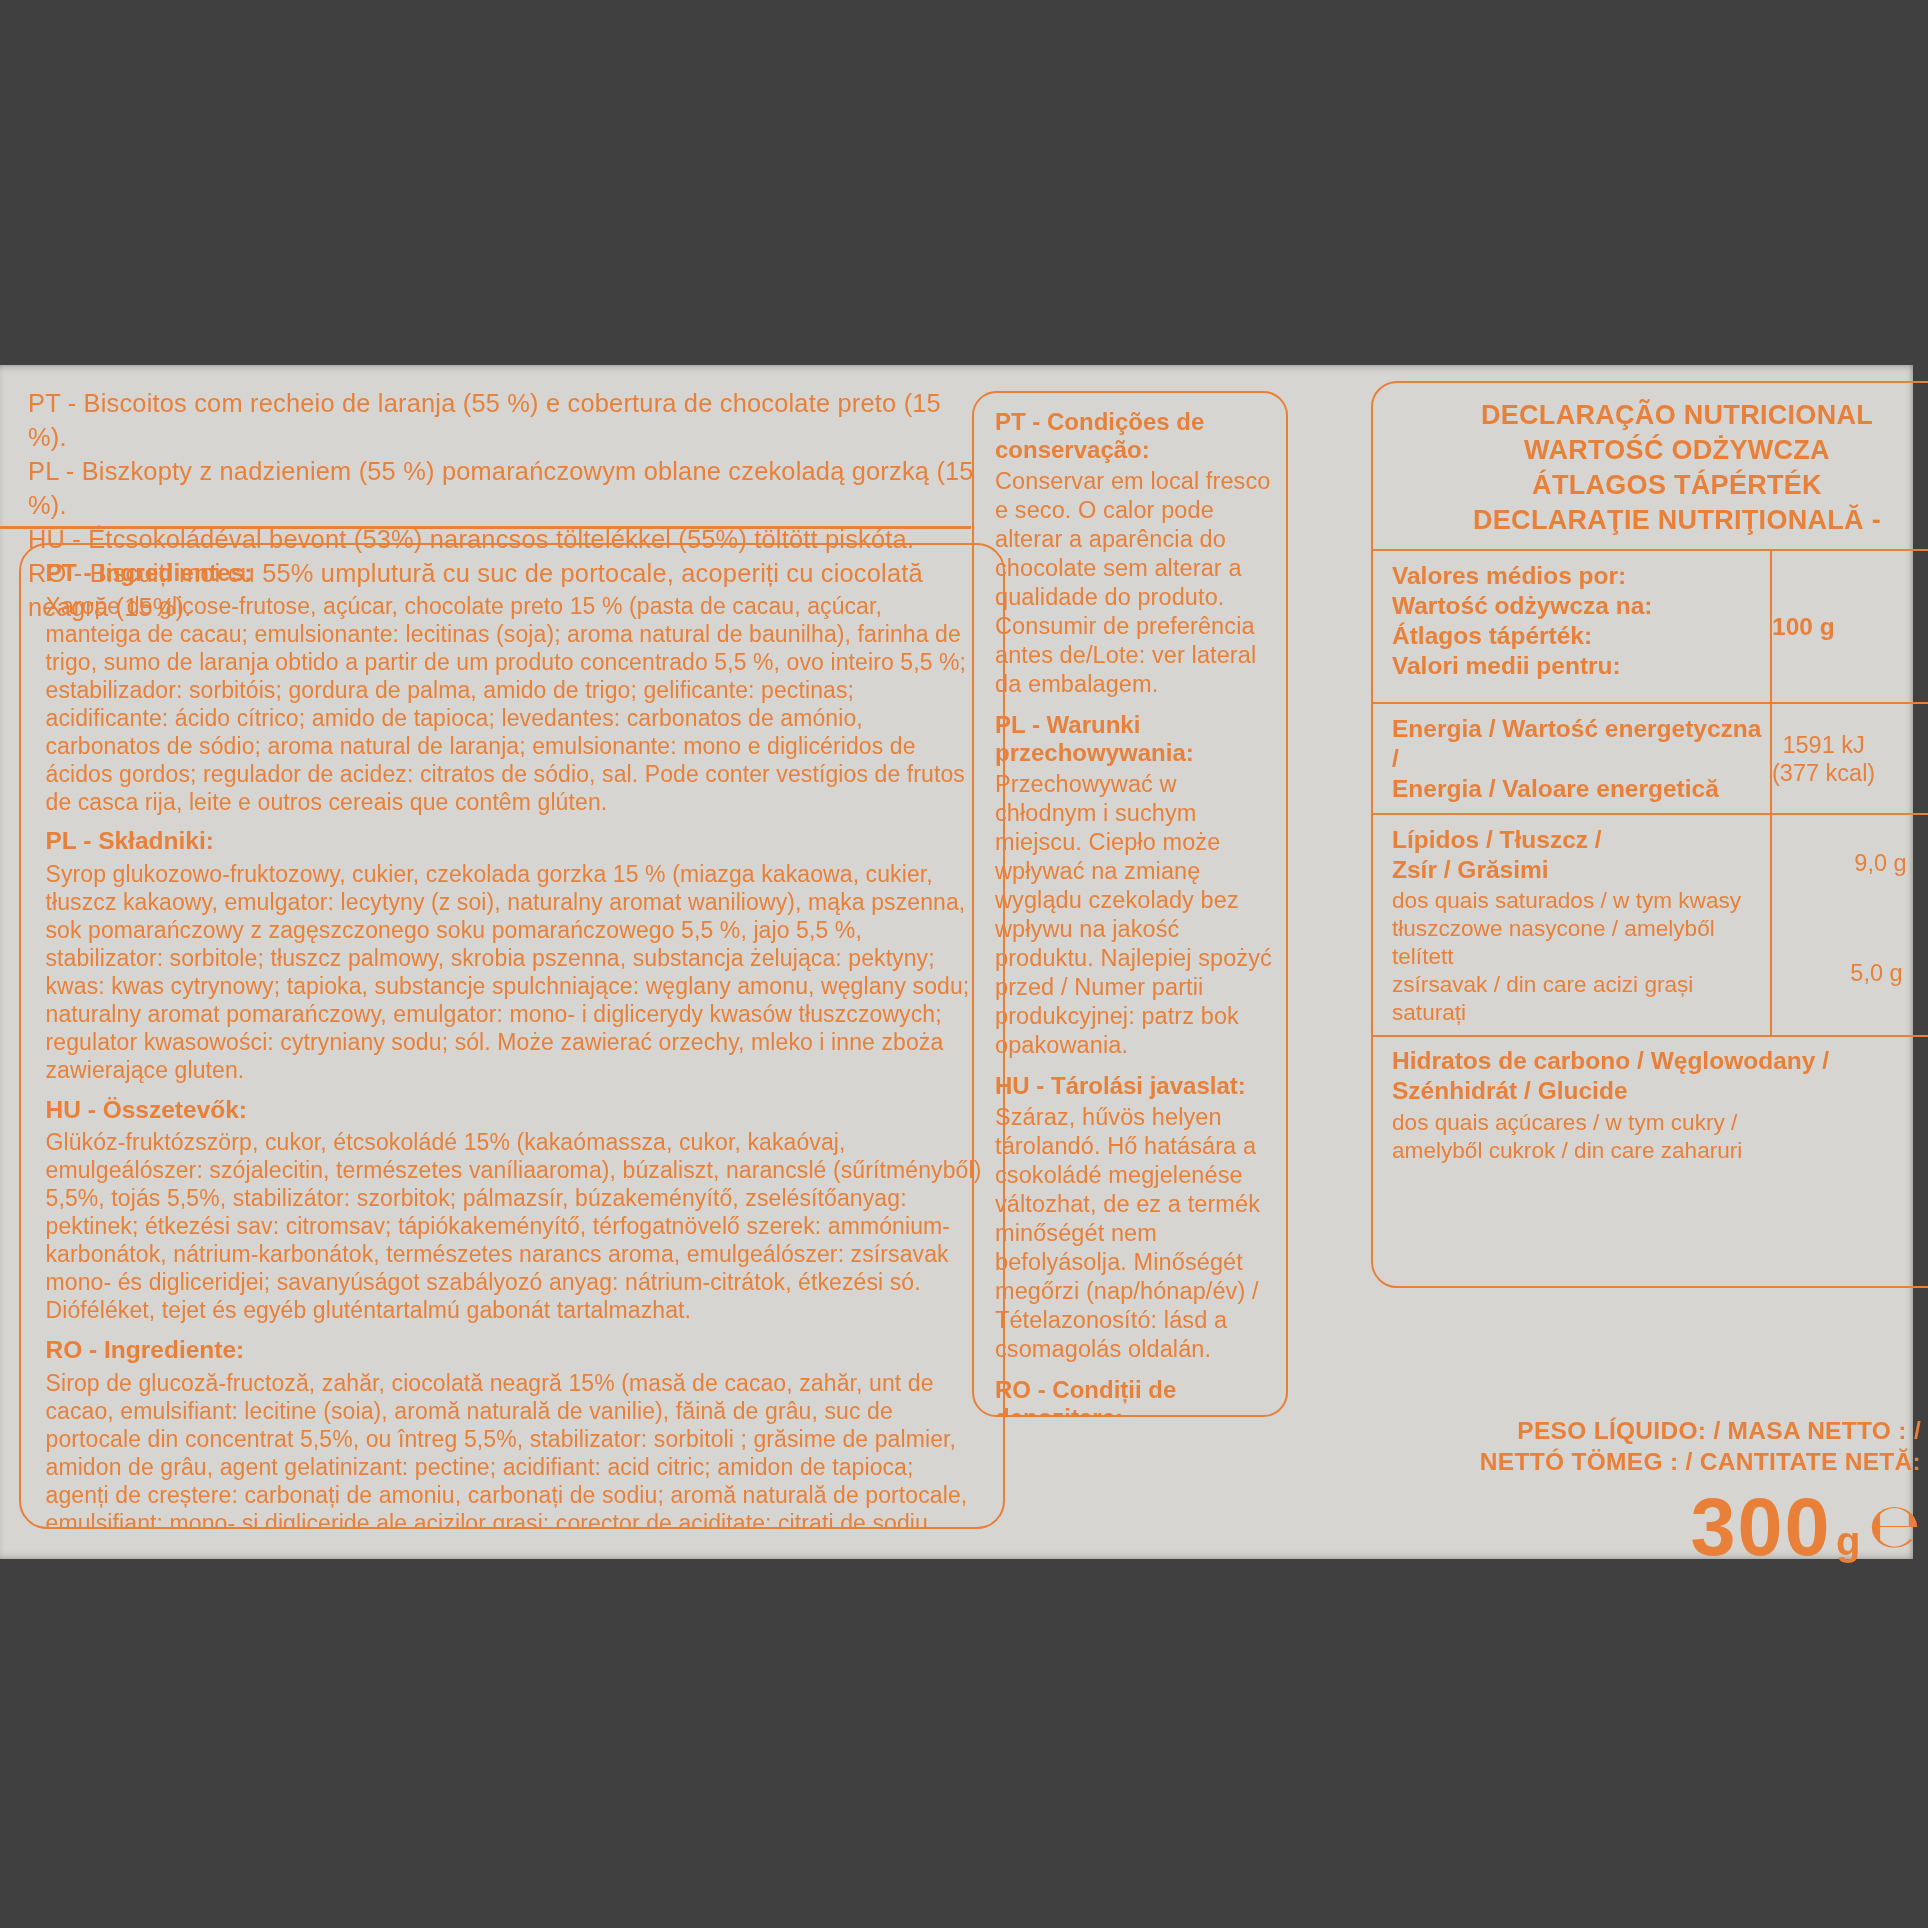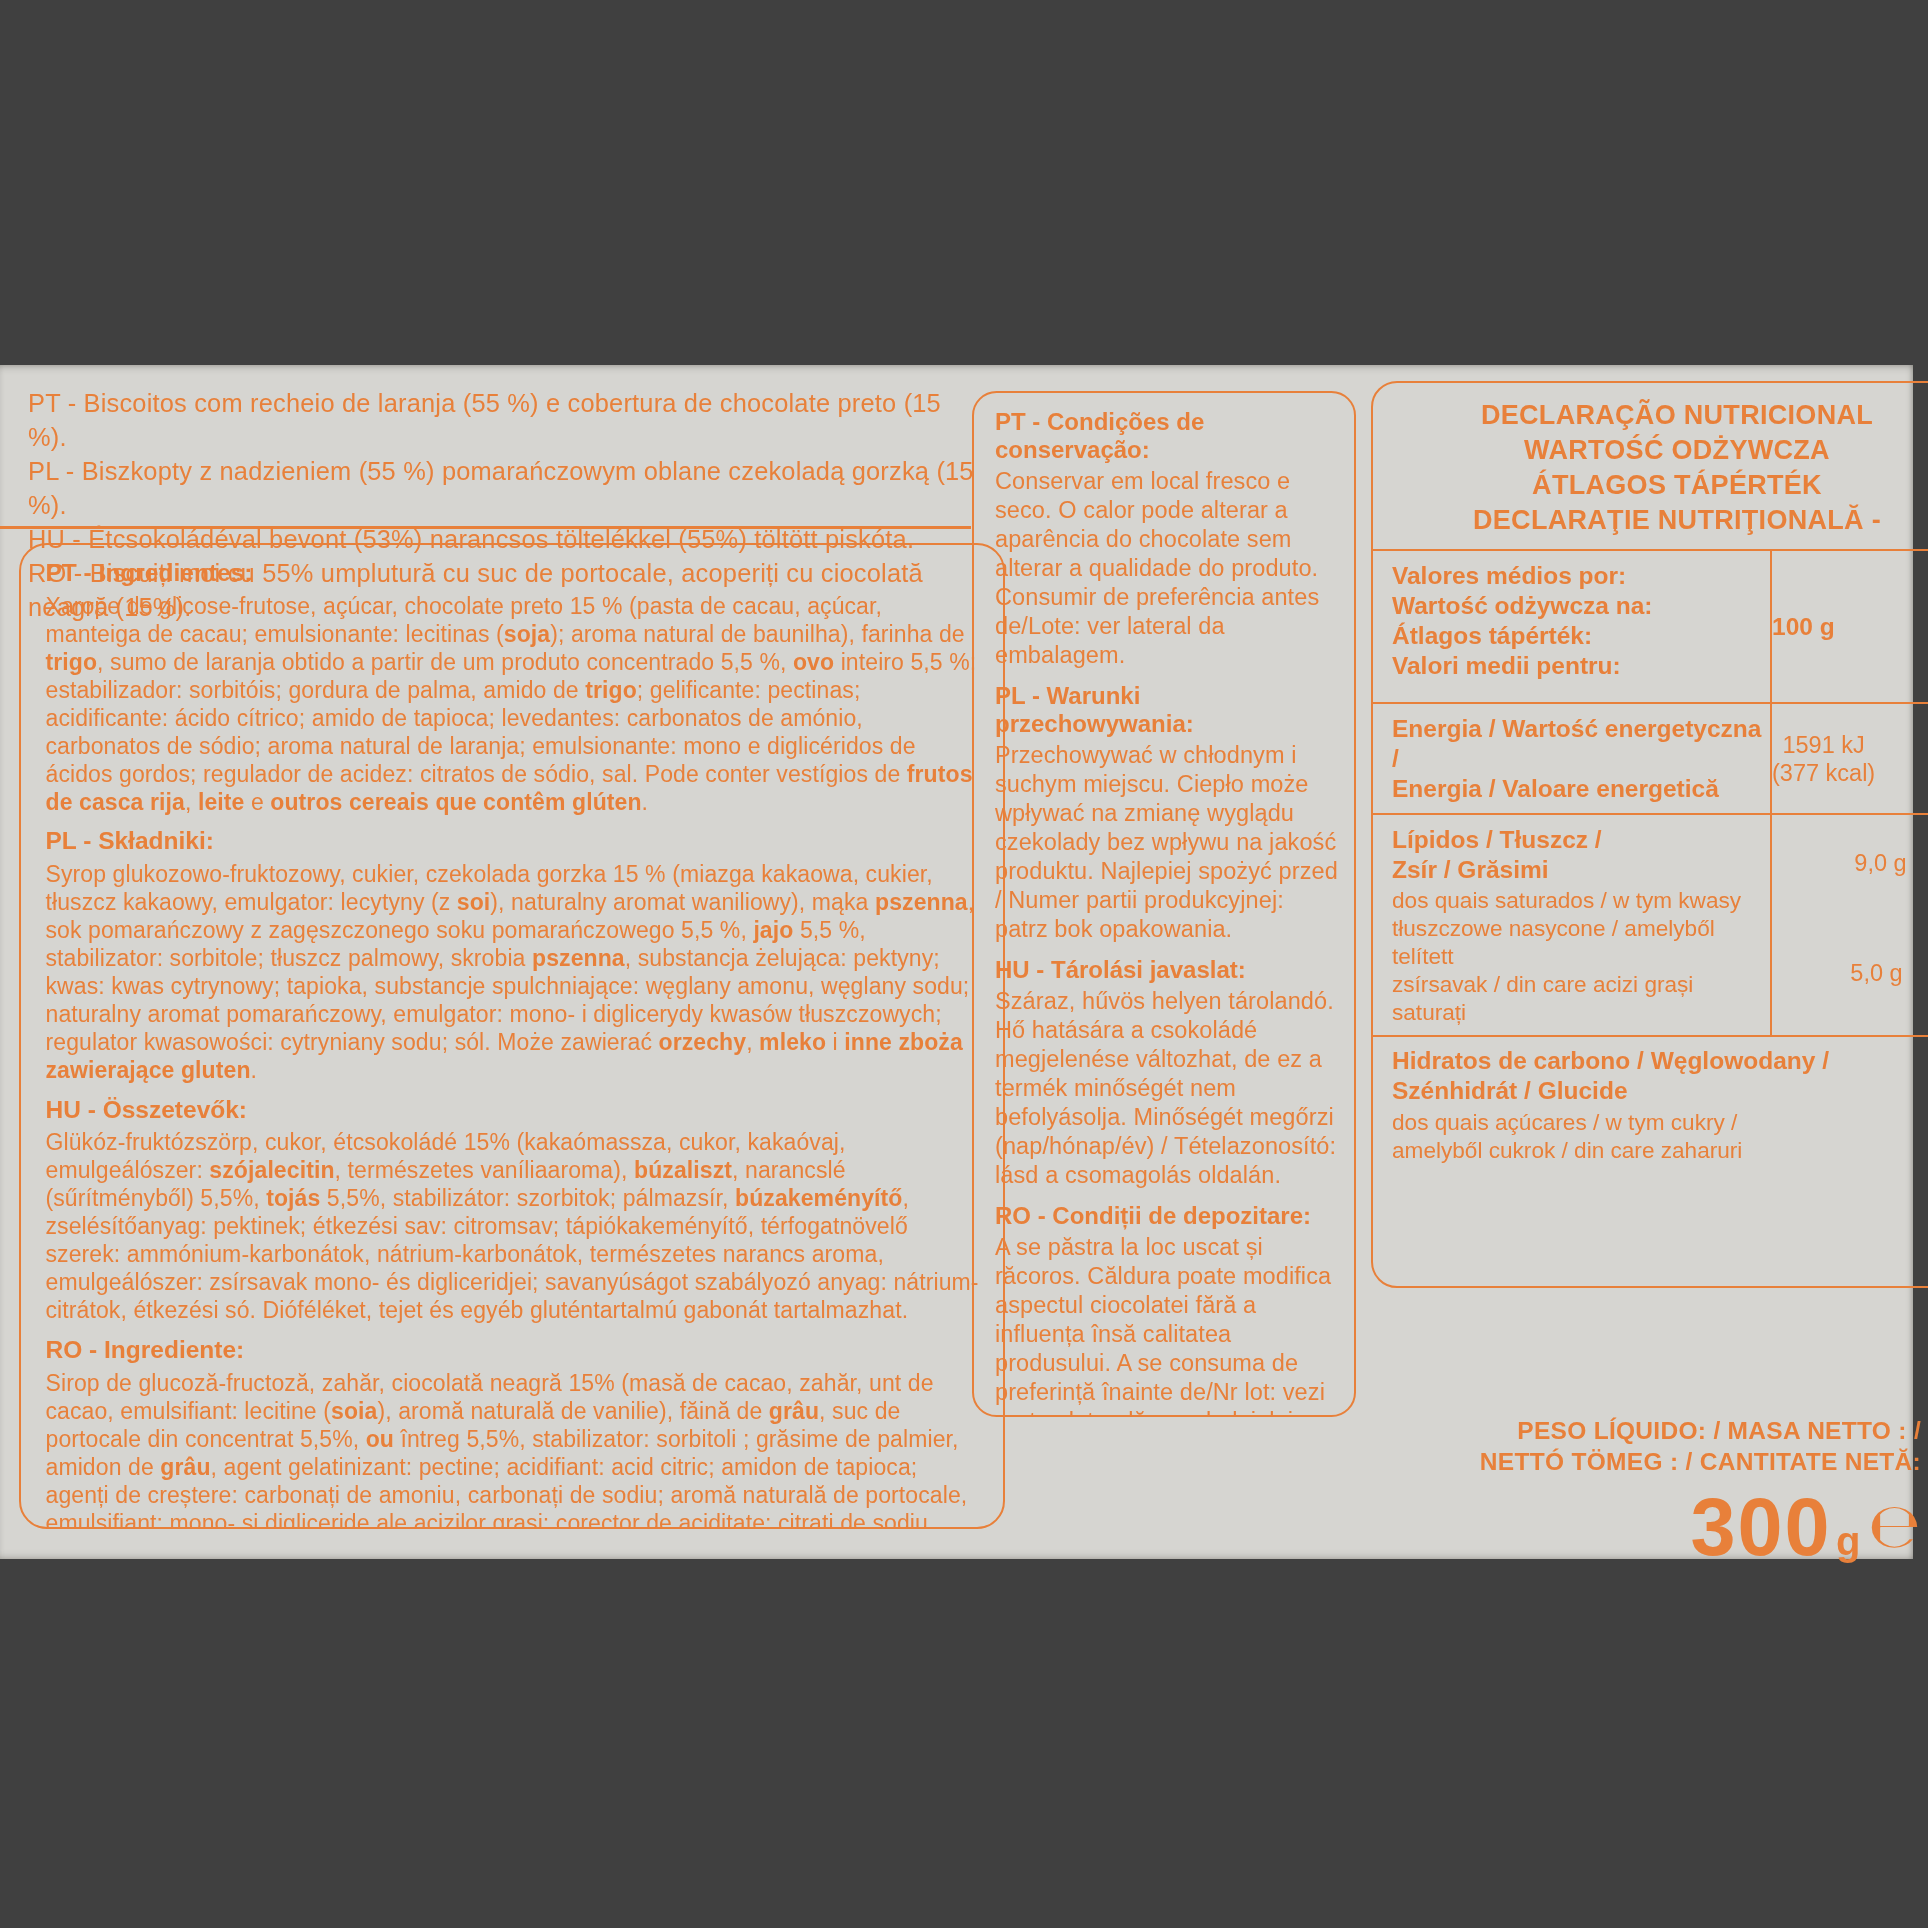--- a/index.html
+++ b/index.html
@@ -11,24 +11,24 @@
   
   .product-desc{position:absolute;left:28px;top:386px;width:946px;font-size:25.4px;line-height:34px;letter-spacing:0.2px;}
   .rule{position:absolute;left:0;top:526px;width:971px;height:2.8px;background:#e8803a;}
 
   
   .ing-box{position:absolute;left:19px;top:543px;width:986px;height:986px;border:2.8px solid #e8803a;
         border-radius:28px;box-sizing:border-box;padding:11.3px 21px 7.5px 24.5px;overflow:hidden;}
   .sec-heading{font-weight:bold;font-size:24.5px;line-height:30px;margin:10.4px 0 3.8px 0;}
   .ing-box .sec-heading:first-child{margin-top:1.9px;}
   .sec-body{font-size:23px;line-height:28px;letter-spacing:0.1px;}
-  .sec-body b{font-weight:bold;}
+  .sec-body b{font-weight:normal;}
 
   
-  .storage-box{position:absolute;left:972px;top:391px;width:384px;height:1026px;border:2.8px solid #e8803a;
+  .storage-box{position:absolute;left:972px;top:391px;width:316px;height:1026px;border:2.8px solid #e8803a;
         border-radius:24.5px;box-sizing:border-box;padding:13px 11.3px 0 21px;overflow:hidden;}
   .storage-box .sec-heading{font-size:24px;line-height:28px;margin:12.2px 0 2.8px 0;}
   .storage-box .sec-heading:first-child{margin-top:1.9px;}
   .storage-box .sec-body{font-size:23.5px;line-height:29px;}
 
   
   .nutri-box{position:absolute;left:1371px;top:381px;width:612px;height:907px;border:2.8px solid #e8803a;
         border-radius:26px;box-sizing:border-box;overflow:hidden;background:transparent;}
   .nt-title{padding:15px 5.6px 11.3px 5.6px;text-align:center;font-weight:bold;font-size:27px;line-height:35px;
         border-bottom:2.8px solid #e8803a;letter-spacing:0.3px;}

